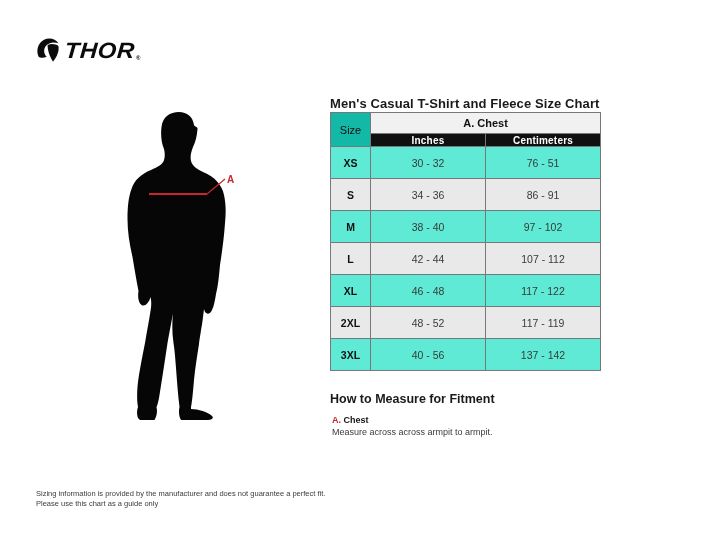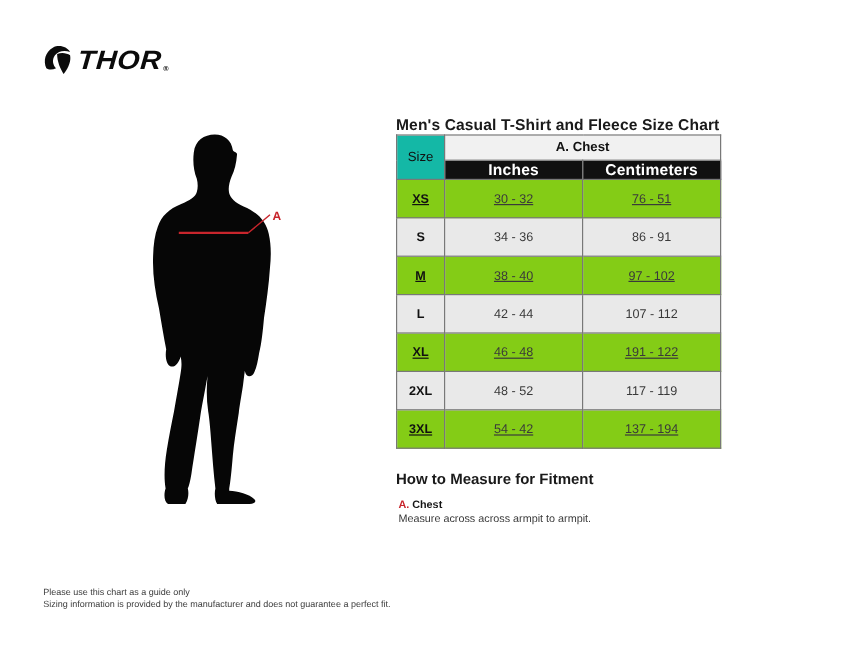--- a/index.html
+++ b/index.html
@@ -38,26 +38,26 @@
   .size-table td,.size-table th{border:1px solid #787878;padding:0;text-align:center;vertical-align:middle;}
   .col-size{width:40px;}
   .col-unit{width:115px;}
   .size-head{
     background:#14b8a6;font-size:11px;font-weight:400;color:#111;height:33px;
   }
   .group-head{
     background:#f1f1f1;font-size:11px;font-weight:700;color:#111;height:20px;
   }
   .unit-head{
-    background:#101010;color:#ffffff;font-size:13px;font-weight:700;height:12px;letter-spacing:0.2px;
+    background:#101010;color:#ffffff;font-size:10px;font-weight:700;height:12px;letter-spacing:0.2px;
   }
   .data-row td{height:31px;font-size:10.5px;color:#3a3a3a;}
   .data-row td.size-cell{font-weight:700;color:#111;font-size:10.5px;}
   .row-alt td{background:#e9e9e9;}
-  .row-plain td{background:#84cc16;text-decoration:underline;}
+  .row-plain td{background:#5eead4;}
 
   .measure-title{
     position:absolute;left:330px;top:392px;
     font-size:12.5px;font-weight:700;color:#1a1a1a;
   }
   .measure-item{position:absolute;left:332px;top:415px;font-size:9px;color:#222;}
   .measure-key{color:#c8252c;font-weight:700;}
   .measure-name{font-weight:700;color:#151515;}
   .measure-desc{position:absolute;left:332px;top:427px;font-size:9px;color:#3a3a3a;}
 
@@ -168,40 +168,40 @@
       <td>97 - 102</td>
     </tr>
     <tr class="data-row row-alt">
       <td class="size-cell">L</td>
       <td>42 - 44</td>
       <td>107 - 112</td>
     </tr>
     <tr class="data-row row-plain">
       <td class="size-cell">XL</td>
       <td>46 - 48</td>
-      <td>191 - 122</td>
+      <td>117 - 122</td>
     </tr>
     <tr class="data-row row-alt">
       <td class="size-cell">2XL</td>
       <td>48 - 52</td>
       <td>117 - 119</td>
     </tr>
     <tr class="data-row row-plain">
       <td class="size-cell">3XL</td>
-      <td>54 - 42</td>
-      <td>137 - 194</td>
+      <td>40 - 56</td>
+      <td>137 - 142</td>
     </tr>
   </tbody>
     </table>
 
   <div class="measure-title">How to Measure for Fitment</div>
   <div class="measure-item">
     <span class="measure-key">A.</span>
     <span class="measure-name">Chest</span>
   </div>
   <div class="measure-desc">Measure across across armpit to armpit.</div>
 
   <div class="disclaimer">
+    <div>Sizing information is provided by the manufacturer and does not guarantee a perfect fit.</div>
     <div>Please use this chart as a guide only</div>
-    <div>Sizing information is provided by the manufacturer and does not guarantee a perfect fit.</div>
   </div>
 
 </div>
 
 </body></html>

